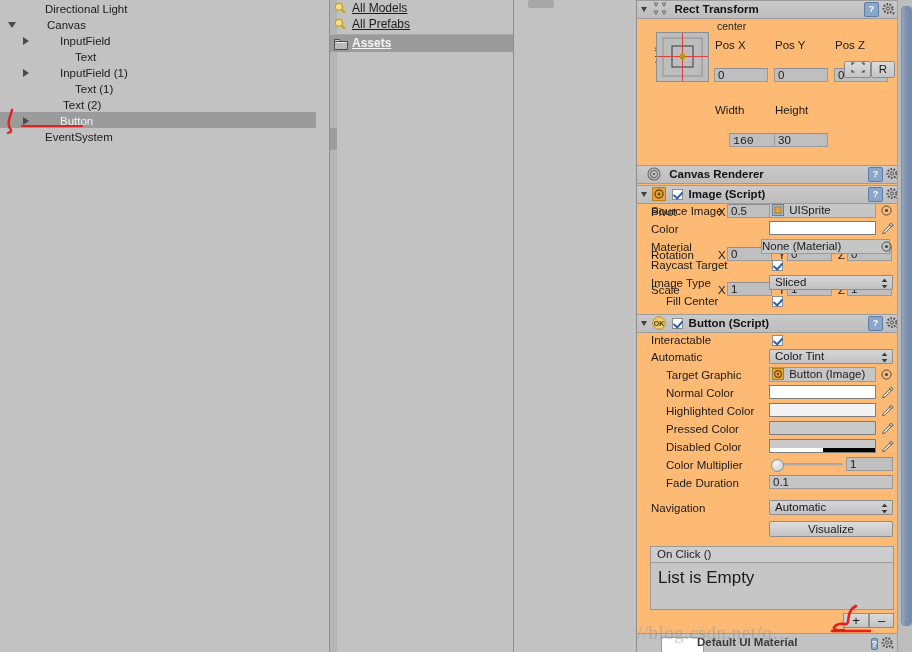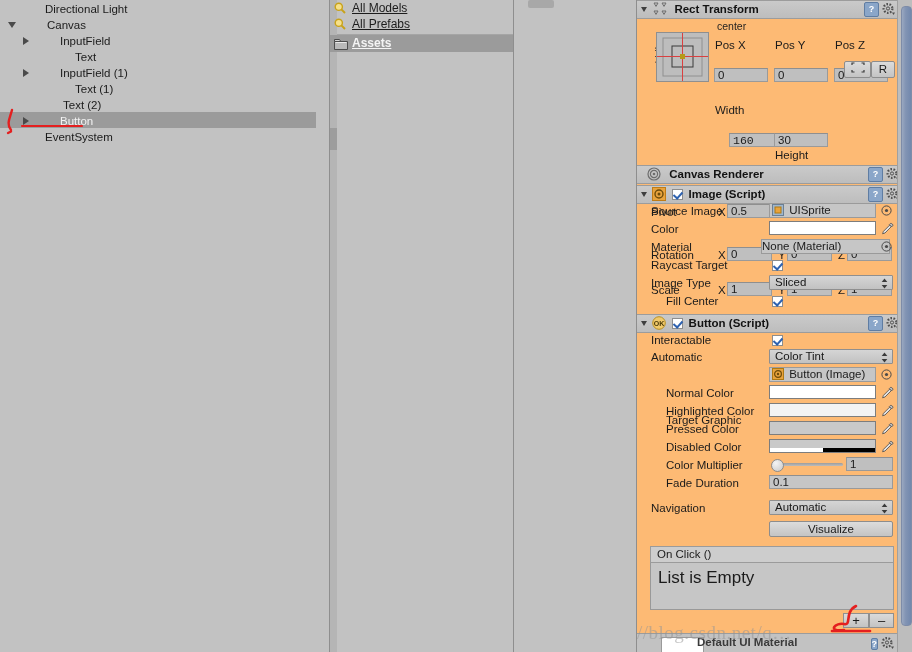--- a/index.html
+++ b/index.html
@@ -457,21 +457,21 @@
         <span class="lbl" style="left:198px;">Pos Z</span>
       </div>
       <div class="row" style="top:32px;">
         <span class="fld" style="left:77px;  width:54px;">0</span>
         <span class="fld" style="left:137px; width:54px;">0</span>
         <span class="fld" style="left:197px; width:54px;">0</span>
       </div>
 
       <div class="row" style="top:49px;">
         <span class="lbl" style="left:78px;">Width</span>
-        <span class="lbl" style="left:138px;margin-top:45px;">Height</span>
+        <span class="lbl" style="left:138px;">Height</span>
       </div>
       <div class="row" style="top:63px;">
         <span class="fld" style="left:92px;  width:70px;font-family:Liberation Mono, monospace;">160</span>
         <span class="fld" style="left:137px; width:54px;">30</span>
       </div>
       <div class="btn" style="left:207px; top:61px; width:27px; height:17px;">
         <svg width="14" height="11" viewBox="0 0 14 11" style="vertical-align:middle;position:relative;top:-2px;">
           <path d="M1 3 L1 1 L3.5 1 M10.5 1 L13 1 L13 3 M13 8 L13 10 L10.5 10 M3.5 10 L1 10 L1 8" fill="none" stroke="#3b3b3b" stroke-width="1.2"></path>
         </svg>
       </div>
@@ -652,21 +652,21 @@
           <span class="updown">
             <svg width="7" height="11" viewBox="0 0 7 11">
               <path d="M3.5 0.5 L6.3 4 L0.7 4 Z" fill="#3a3a3a"></path>
               <path d="M3.5 10.5 L6.3 7 L0.7 7 Z" fill="#3a3a3a"></path>
             </svg>
           </span>
         </span>
       </div>
 
       <div class="row" style="position:absolute; top:367px; left:0; width:261px;">
-        <span class="lbl" style="left:29px;margin-top:45px;">Target Graphic</span>
+        <span class="lbl" style="left:29px;">Target Graphic</span>
         <span class="objfield" style="left:132px; top:0; width:107px;">
           <span class="oicon">
             <svg width="12" height="12" viewBox="0 0 12 12">
               <rect x="0.5" y="0.5" width="11" height="11" fill="#e8a33d" stroke="#b07a12"></rect>
               <circle cx="6" cy="6" r="3.4" fill="none" stroke="#6d4b0a" stroke-width="1.2"></circle>
               <circle cx="6" cy="6" r="1.2" fill="#6d4b0a"></circle>
             </svg>
           </span>
           <span>Button (Image)</span>
         </span>

